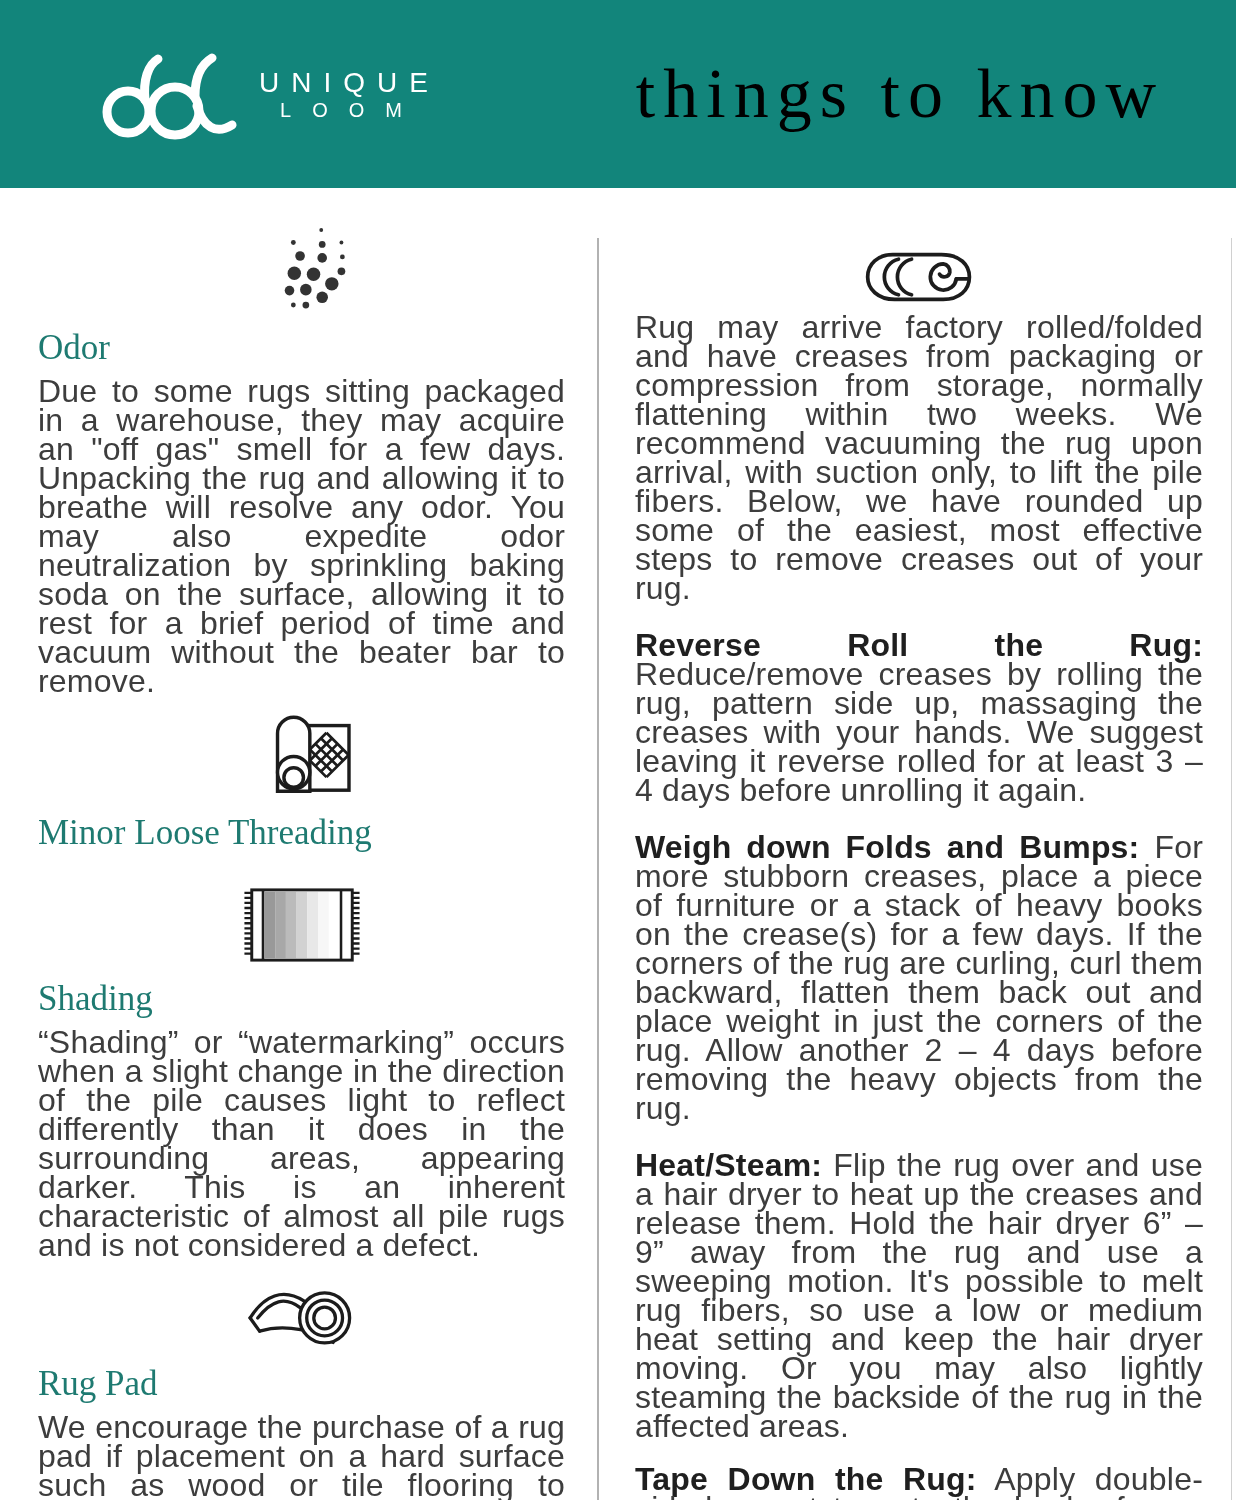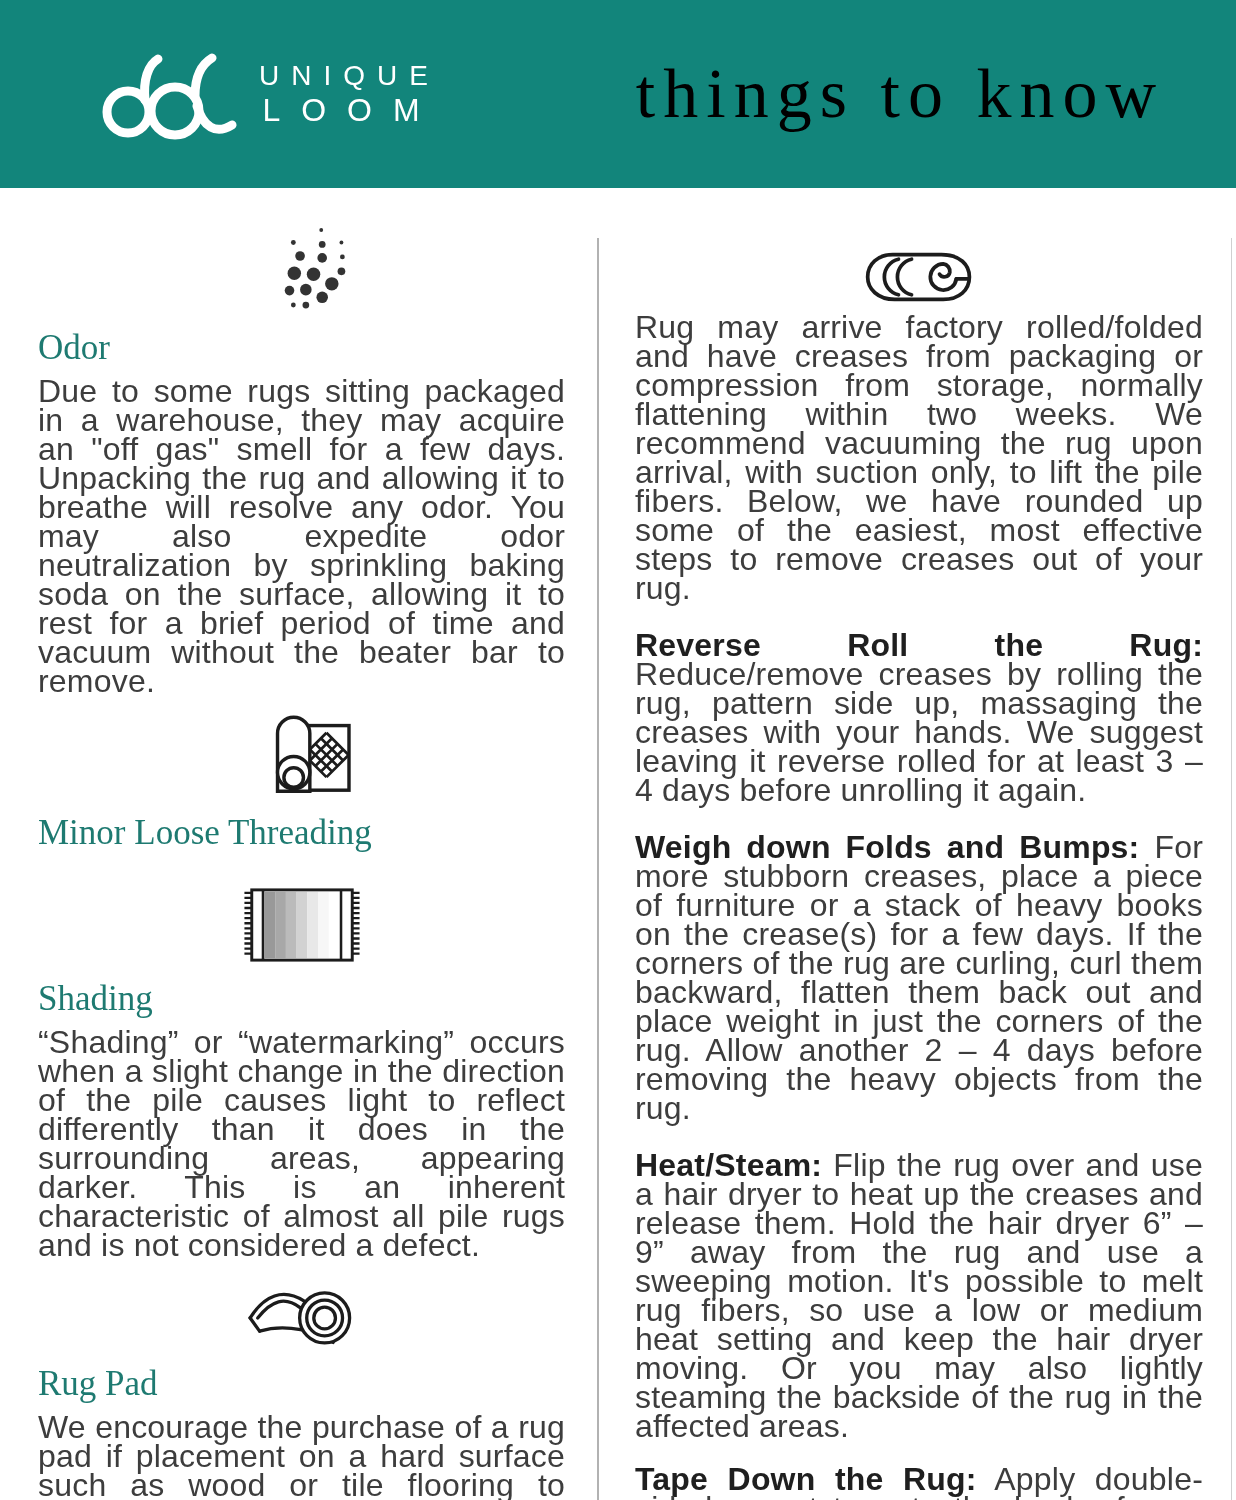--- a/index.html
+++ b/index.html
@@ -9,21 +9,21 @@
   }
   
   .masthead {
     position:relative; height:188px; background:#12857B;
     display:flex; align-items:center;
   }
   .brand { display:flex; align-items:center; margin-left:98px; }
   .logo-mark { width:140px; height:90px; margin-top:6px; }
   .brand-text { display:flex; flex-direction:column; align-items:center; color:#ffffff; margin-left:16px; width:185px; }
   .brand-line1 { font-size:28px; letter-spacing:12px; text-indent:6px; }
-  .brand-line2 { font-size:32px; letter-spacing:21px; text-indent:10px; }
+  .brand-line2 { font-size:20px; letter-spacing:21px; text-indent:10px; }
   .page-title {
     font-family:"Liberation Serif", serif; font-weight:400;
     color:#000000; font-size:70px; letter-spacing:8px;
     margin:0 72px 0 auto; white-space:nowrap;
   }
   
   .content { position:relative; }
   .divider { position:absolute; left:597px; top:50px; width:2px; height:1270px; background:#b2b2b2; }
   .edge-line { position:absolute; left:1231px; top:50px; width:1px; height:1270px; background:#d0d0d0; }
   .col { position:absolute; top:0; }

